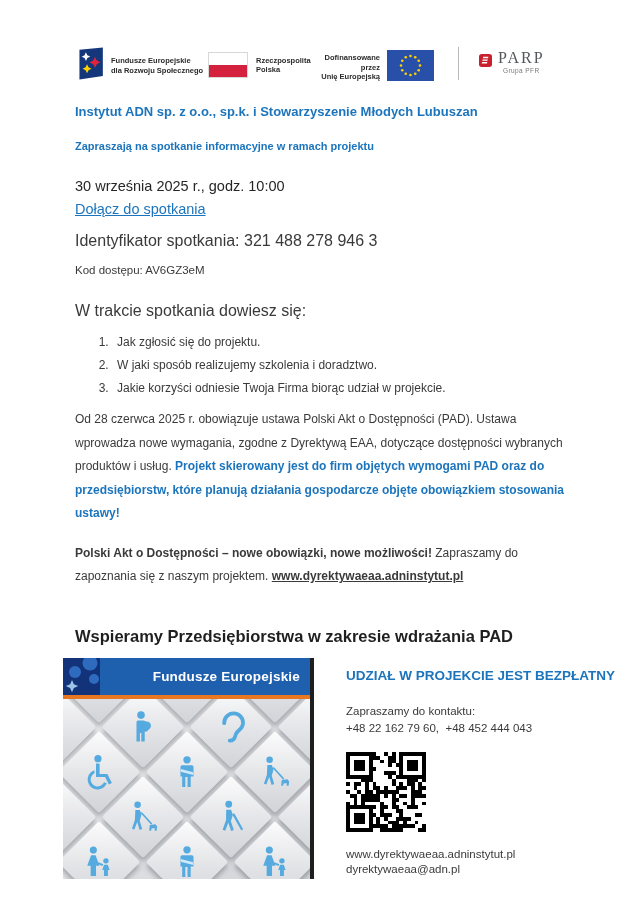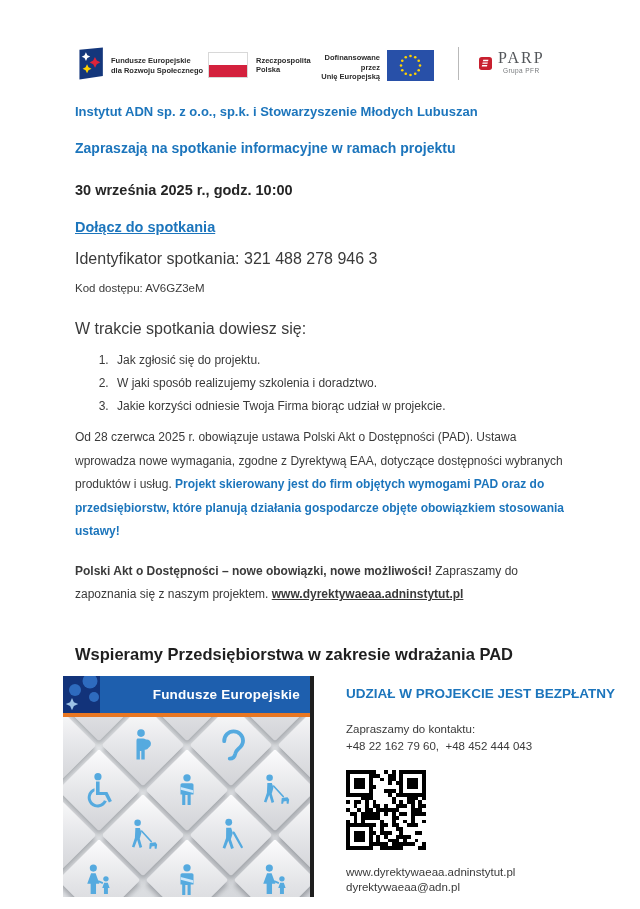--- a/index.html
+++ b/index.html
@@ -15,41 +15,41 @@
     font-family:"Liberation Sans",sans-serif;color:var(--dark-text);
   }
   p,h1,h2,ol{margin:0;padding:0}
 
   
   .logos{position:absolute;top:0;left:0;width:100%;height:95px}
   .logo{position:absolute;display:flex;align-items:center}
   .logo-fe{left:78px;top:47px}
   .logo-pl{left:208px;top:52px}
   .logo-eu{left:306px;top:50px}
-  .logo-parp{left:479px;top:50px;align-items:flex-end}
+  .logo-parp{left:479px;top:50px;align-items:center}
   .logo-text{font-size:7.5px;font-weight:bold;line-height:9.5px;color:#2B2B2B}
   .logo-text.right{text-align:right;width:74px}
   .logo-fe .logo-text{margin-left:7px}
   .logo-pl .logo-text{margin-left:8px}
   .pl-flag{width:40px;height:26px;border:1px solid #D8D8D8}
   .pl-flag .w{height:12px;background:#fff}
   .pl-flag .r{height:12px;background:var(--flag-red)}
   .eu-flag{margin-left:7px}
   .logo-divider{position:absolute;left:458px;top:47px;width:1px;height:33px;background:#B9B9B9}
   .parp-word{font-family:"Liberation Serif",serif;font-size:16px;letter-spacing:2px;color:#53565A;line-height:15px}
   .parp-sub{font-size:6.5px;color:#75787B;text-align:center;margin-top:2px;letter-spacing:.4px}
   .parp-text{margin-left:6px}
 
   
   .content{position:absolute;left:75px;top:0;width:492px}
   .organizers{margin-top:104px;font-size:13px;font-weight:bold;color:var(--accent-blue)}
-  .invite{margin-top:21px;font-size:14px;font-weight:bold;color:var(--accent-blue)}
+  .invite{margin-top:21px;font-size:11px;font-weight:bold;color:var(--accent-blue)}
   .title{margin-top:5px;font-size:17.5px;line-height:27px;font-weight:bold;color:var(--accent-blue)}
-  .datetime{margin-top:26px;font-size:14.5px;font-weight:bold;color:#262626}
-  .join{display:inline-block;margin-top:21px;font-size:14.5px;font-weight:bold;color:var(--accent-blue);text-decoration:underline;cursor:pointer}
+  .datetime{margin-top:26px;font-size:14.5px;font-weight:normal;color:#262626}
+  .join{display:inline-block;margin-top:7px;font-size:14.5px;font-weight:normal;color:var(--accent-blue);text-decoration:underline;cursor:pointer}
   .meetid{margin-top:14px;font-size:16px}
   .code{margin-top:14px;font-size:11.5px}
   .agenda-intro{margin-top:26px;font-size:16px}
   ol.agenda{margin-top:11px;padding-left:37px;font-size:12px;line-height:23px}
   ol.agenda li{padding-left:5px}
   .about{margin-top:8px;font-size:12px;line-height:23.5px}
   .about .blue{color:var(--accent-blue);font-weight:bold}
   .cta{margin-top:16px;font-size:12px;line-height:23.5px}
   .cta .b{font-weight:bold}
   .cta a{color:inherit;font-weight:bold;text-decoration:underline;cursor:pointer}

